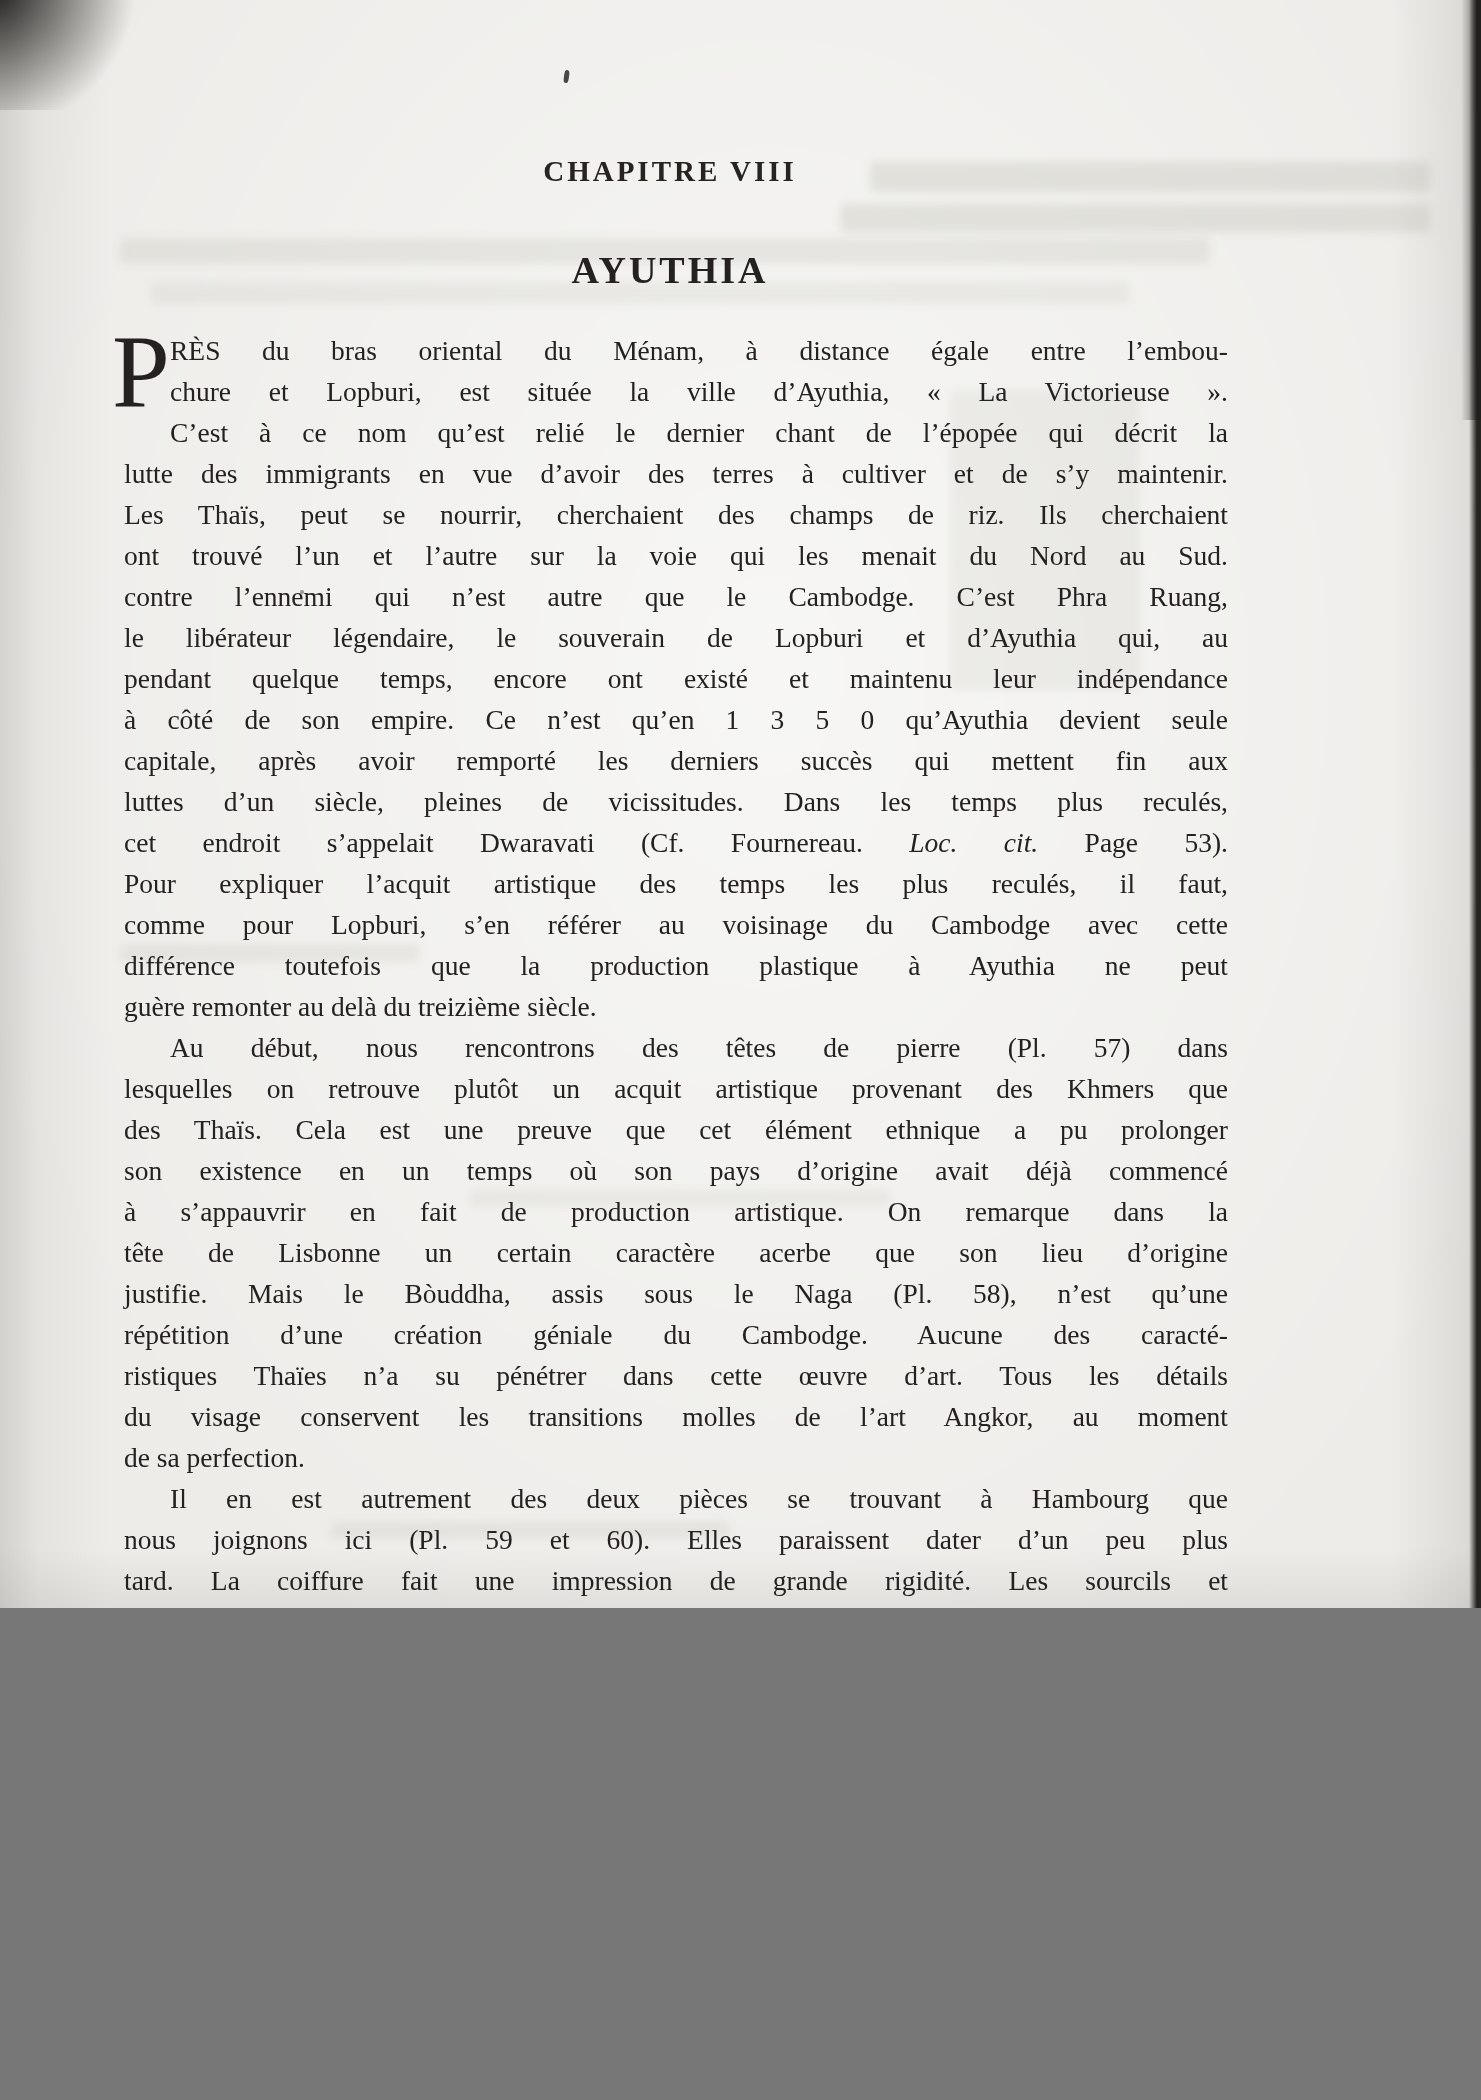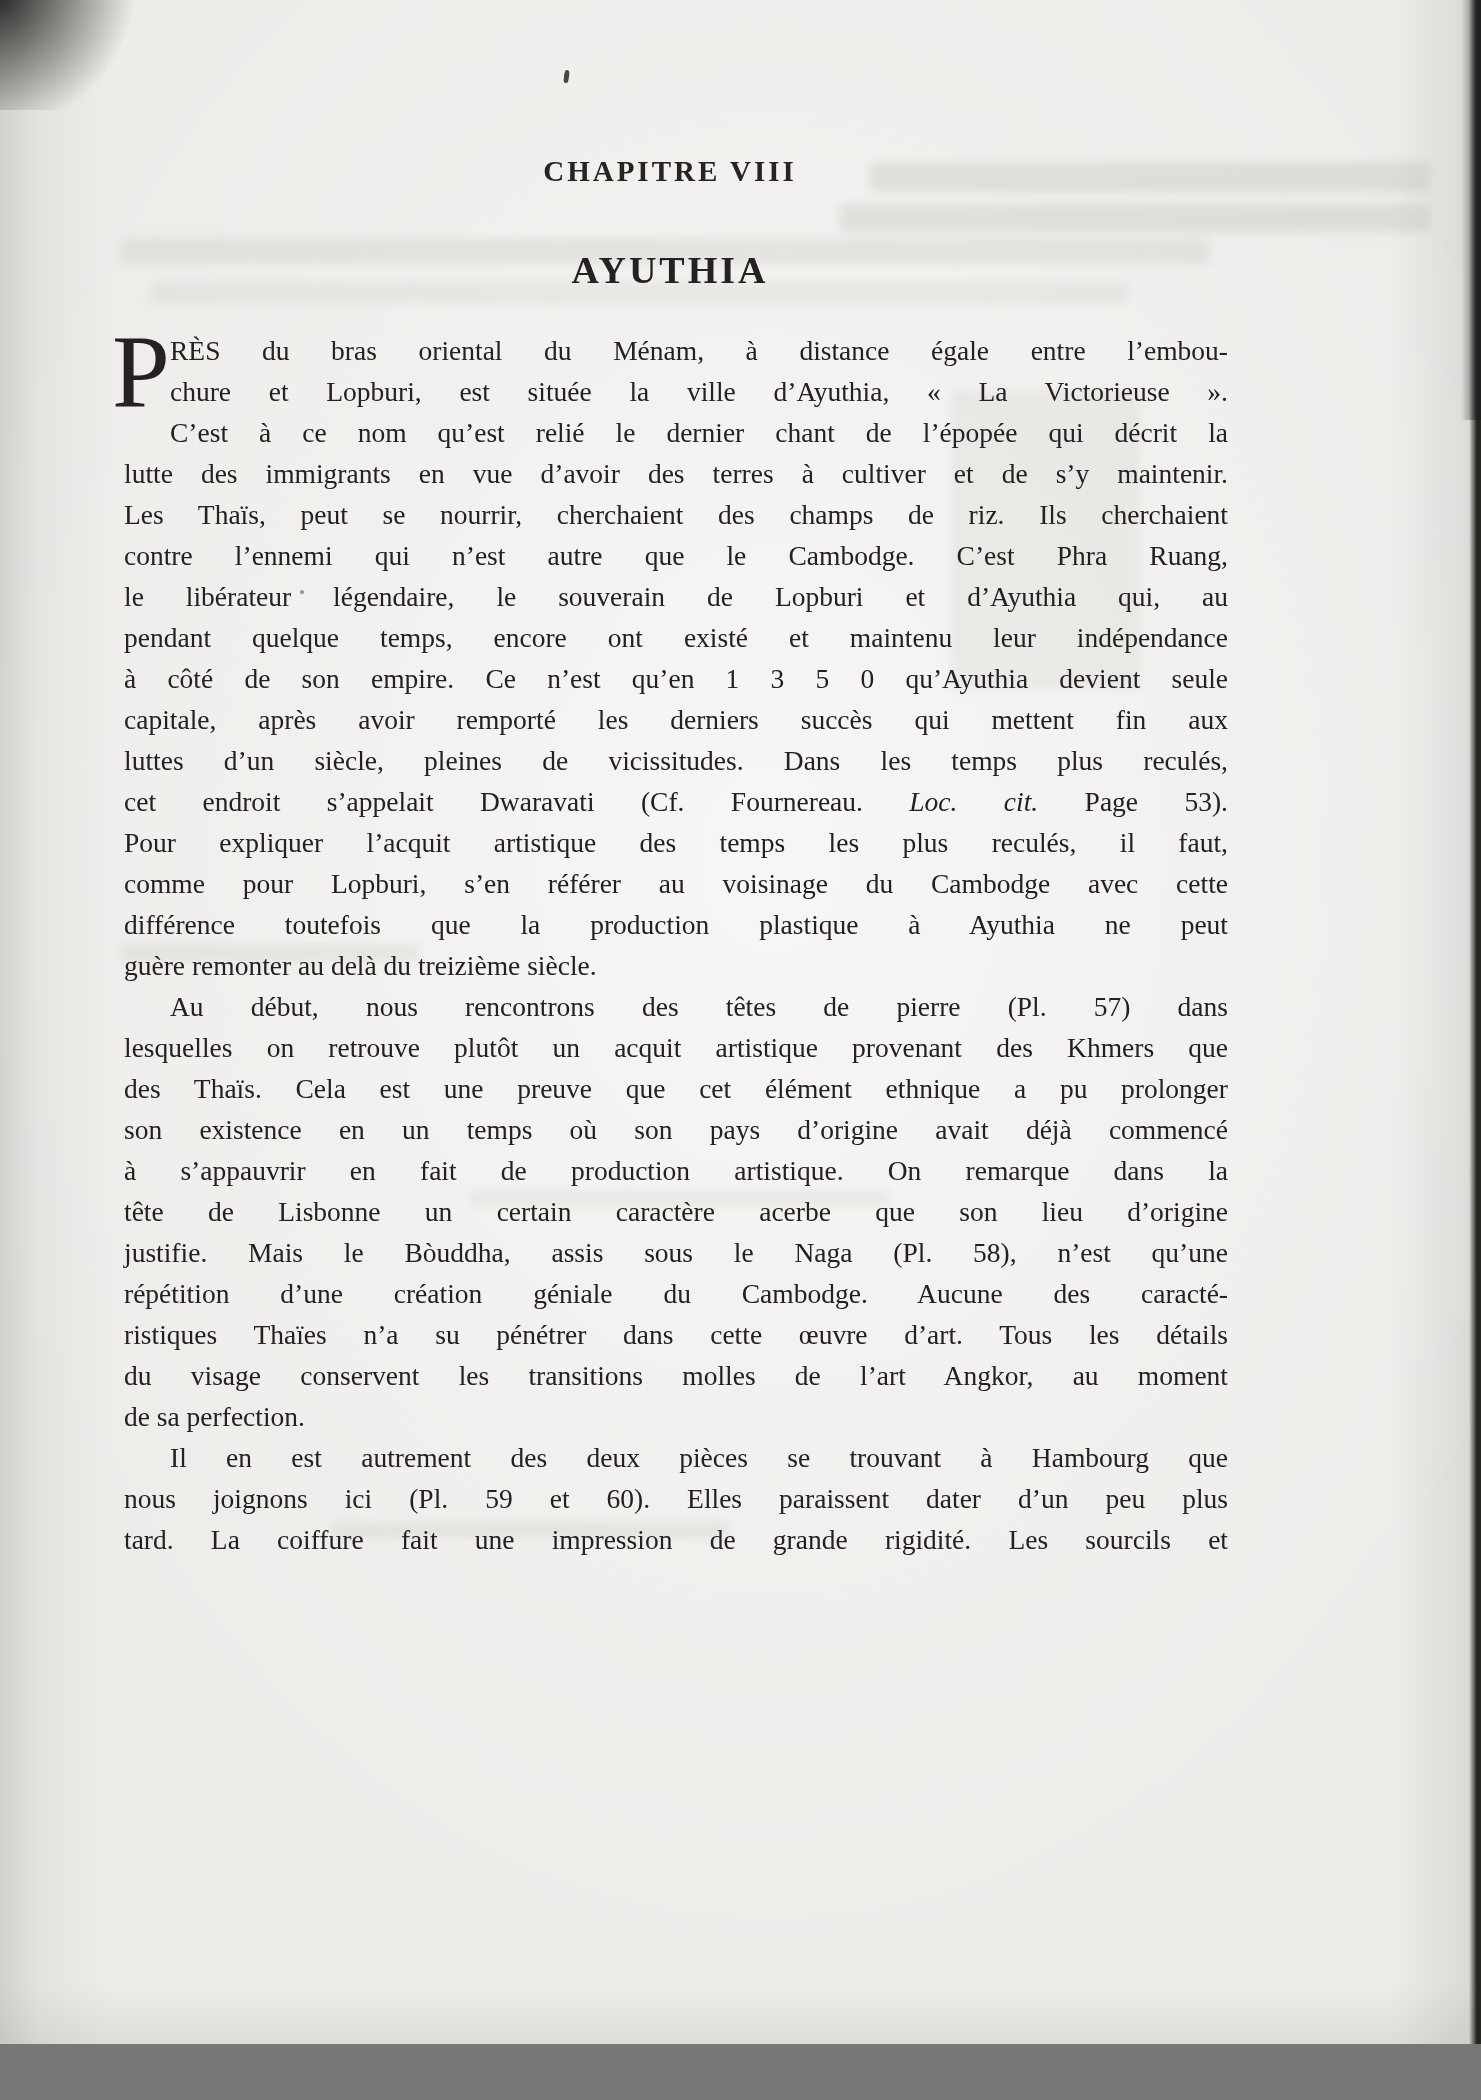--- a/index.html
+++ b/index.html
@@ -1,18 +1,18 @@
 <!DOCTYPE html>
 <html><head>
 <meta charset="utf-8">
 <style>
   html,body{margin:0;padding:0;background:#777;}
   #stage{
     position:relative;
-    width:1481px;height:2044px;
+    width:1481px;height:1608px;
     margin:0 auto;
     overflow:hidden;
     background:
       radial-gradient(ellipse 1200px 1600px at 52% 42%, rgba(255,255,255,0.55), rgba(255,255,255,0) 70%),
       linear-gradient(to right, rgba(148,145,140,0.30) 0px, rgba(148,145,140,0.10) 38px, rgba(148,145,140,0) 110px),
       linear-gradient(to left, rgba(120,117,112,0.18) 0px, rgba(120,117,112,0) 90px),
       linear-gradient(to top, rgba(130,127,122,0.14) 0px, rgba(130,127,122,0) 60px),
       #edecE9;
     font-family:"Liberation Serif","DejaVu Serif",serif;
     color:#221f1c;
@@ -98,20 +98,21 @@
   <div class="title">AYUTHIA</div>
 
   <div class="body-text">
       <div class="para">
         <div class="dropcap">P</div>
         <div class="tline">RÈS du bras oriental du Ménam, à distance égale entre l’embou-</div>
         <div class="tline">chure et Lopburi, est située la ville d’Ayuthia, « La Victorieuse ».</div>
         <div class="tline">C’est à ce nom qu’est relié le dernier chant de l’épopée qui décrit la</div>
         <div class="tline">lutte des immigrants en vue d’avoir des terres à cultiver et de s’y maintenir.</div>
         <div class="tline">Les Thaïs, peut se nourrir, cherchaient des champs de riz. Ils cherchaient</div>
+        <div class="tline">ont trouvé l’un et l’autre sur la voie qui les menait du Nord au Sud.</div>
         <div class="tline">contre l’ennemi qui n’est autre que le Cambodge. C’est Phra Ruang,</div>
         <div class="tline">le libérateur légendaire, le souverain de Lopburi et d’Ayuthia qui, au</div>
         <div class="tline">pendant quelque temps, encore ont existé et maintenu leur indépendance</div>
         <div class="tline">à côté de son empire. Ce n’est qu’en 1 3 5 0 qu’Ayuthia devient seule</div>
         <div class="tline">capitale, après avoir remporté les derniers succès qui mettent fin aux</div>
         <div class="tline">luttes d’un siècle, pleines de vicissitudes. Dans les temps plus reculés,</div>
         <div class="tline"><span>cet endroit s’appelait Dwaravati (Cf. Fournereau. </span><span class="it">Loc. cit.</span><span> Page 53).</span></div>
         <div class="tline">Pour expliquer l’acquit artistique des temps les plus reculés, il faut,</div>
         <div class="tline">comme pour Lopburi, s’en référer au voisinage du Cambodge avec cette</div>
         <div class="tline">différence toutefois que la production plastique à Ayuthia ne peut</div>

